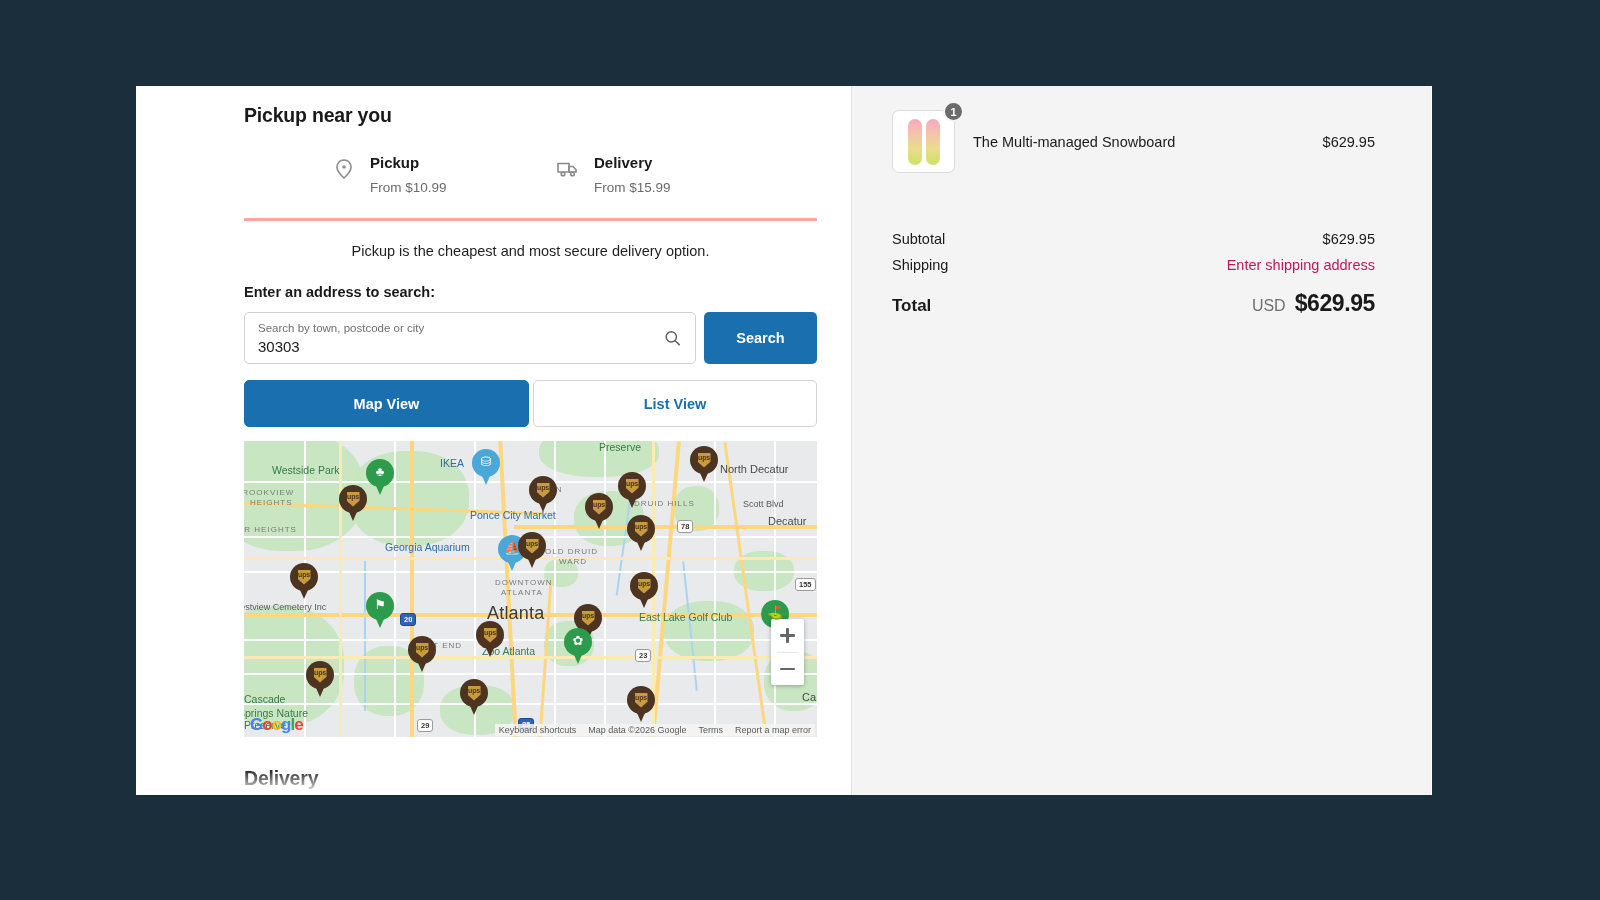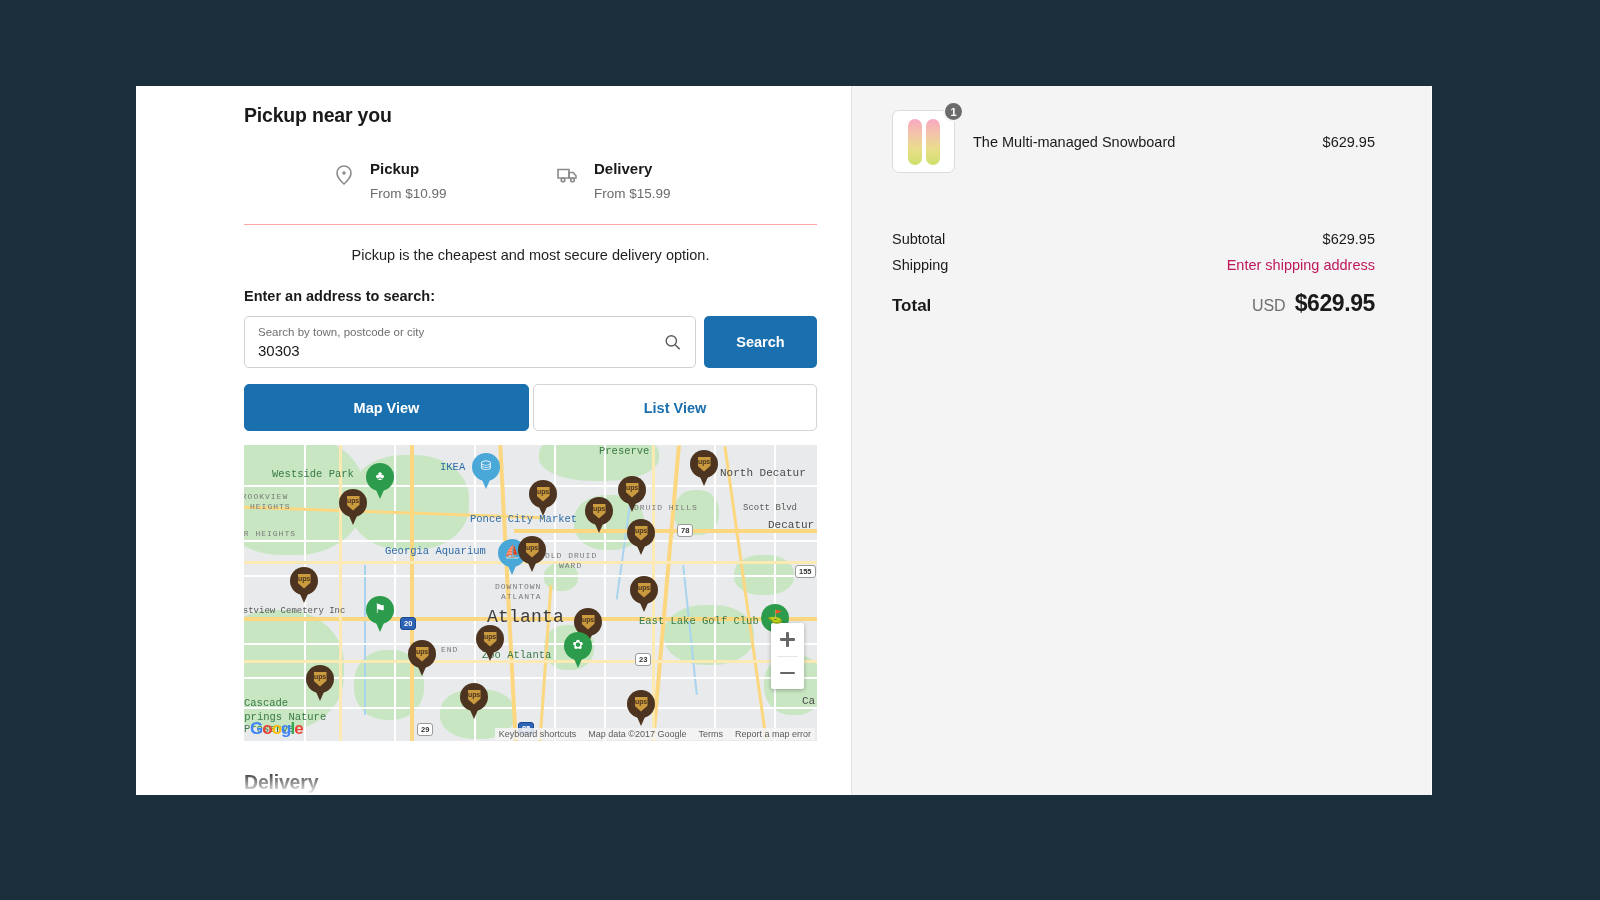--- a/index.html
+++ b/index.html
@@ -31,24 +31,24 @@
   }
   .left-inner { padding: 18px 0 0 108px; width: 680px; }
 
   .section-title {
     font-size: 19.5px; font-weight: bold; color: #1a1a1a;
     letter-spacing: -0.2px;
   }
 
   
   .methods {
-    margin-top: 28px;
+    margin-top: 22px;
     display: flex;
     width: 573px;
-    border-bottom: 1px solid #fca5a5;
+    border-bottom: 3px solid #fca5a5;
   }
   .method {
     display: flex; align-items: flex-start; gap: 14px;
     padding: 4px 0 22px 0;
     cursor: pointer;
     background: transparent;
     border: none;
     text-align: left;
     font-family: inherit;
   }
@@ -139,21 +139,21 @@
 
   .land { position:absolute; inset:0; background:#e9eaeb; }
   .green { position: absolute; background: #c6e6c0; border-radius: 45%; opacity: .95; }
   .road { position: absolute; background: #ffffff; }
   .hwy  { position: absolute; background: #fcd77f; }
   .hwy2 { position: absolute; background: #fde9b4; }
   .river{ position:absolute; background:#a9d4f0; }
 
   .mlabel {
     position: absolute; font-size: 9px; color: #5a5a5a;
-    white-space: nowrap; font-family: Liberation Mono, monospace;
+    white-space: nowrap; font-family: Liberation Sans, sans-serif;
   }
   .mlabel.big { font-size: 18px; color: #3c3c3c; font-weight: 400; letter-spacing:.2px;}
   .mlabel.poi { color: #2f6ca8; font-size: 10.5px; }
   .mlabel.park { color: #3a7a47; font-size: 10.5px; }
   .mlabel.hood { font-size: 8px; letter-spacing: 1px; color: #7a7a7a; }
   .mlabel.city { font-size: 11px; color: #4a4a4a; }
 
   
   .shield {
     position: absolute; font-size: 7.5px; color:#333;
@@ -430,21 +430,21 @@
                 <div class="mlabel park" style="left: 395px; top: 170px;">East Lake Golf Club</div>
                 <div class="mlabel park" style="left: 238px; top: 204px;">Zoo Atlanta</div>
                 <div class="mlabel hood" style="left: 168px; top: 200px;">WEST END</div>
                 <div class="mlabel park" style="left: 0px; top: 252px;">Cascade</div>
                 <div class="mlabel park" style="left: -6px; top: 266px;">Springs Nature</div>
                 <div class="mlabel park" style="left: 0px; top: 278px;">Preserve</div>
                 <div class="mlabel city" style="left: 558px; top: 250px;">Ca</div>
               </div>
             <div id="map-shields">
                 <div class="shield" style="left: 433px; top: 79px;">78</div>
-                <div class="shield" style="left: 551px; top: 120px;">155</div>
+                <div class="shield" style="left: 551px; top: 137px;">155</div>
                 <div class="shield blue" style="left: 156px; top: 172px;">20</div>
                 <div class="shield" style="left: 391px; top: 208px;">23</div>
                 <div class="shield blue" style="left: 274px; top: 277px;">85</div>
                 <div class="shield" style="left: 173px; top: 278px;">29</div>
               </div>
             <div id="map-pins">
                 <div class="pin ups" style="left: 446px; top: 5px;">
                   <div class="tail"></div>
                   <div class="head"></div>
                   <div class="ups-txt">ups</div>
@@ -560,21 +560,21 @@
             <div class="divider"></div>
             <button class="zoom-btn">
               <span class="bar h"></span>
             </button>
           </div>
 
           <div class="gmap-logo" id="glogo"><span>G</span><span>o</span><span>o</span><span>g</span><span>l</span><span>e</span></div>
 
           <div class="map-attrib">
             <span>Keyboard shortcuts</span>
-            <span class="static">Map data ©2017 Google</span>
+            <span class="static">Map data ©2026 Google</span>
             <span>Terms</span>
             <span>Report a map error</span>
           </div>
         </div>
 
         <div class="delivery-heading">Delivery</div>
       </div>
       <div class="fade-bottom"></div>
     </div>
 

